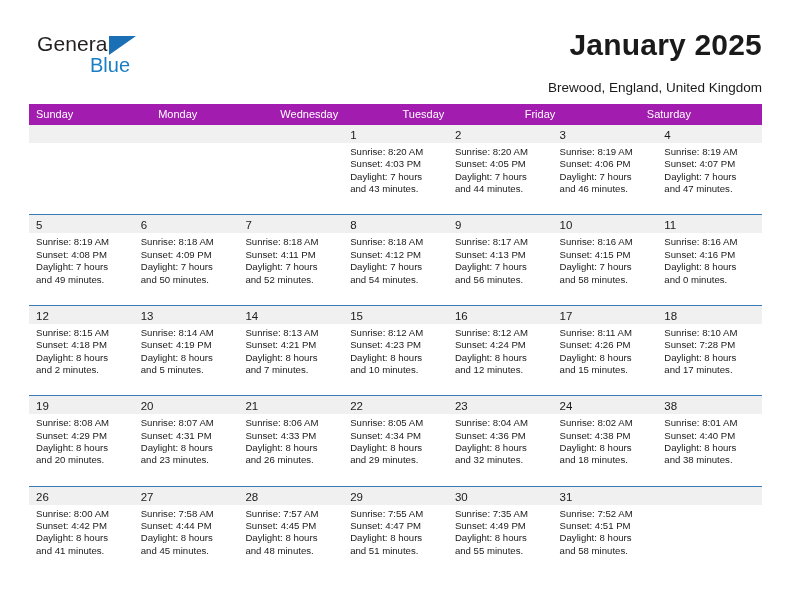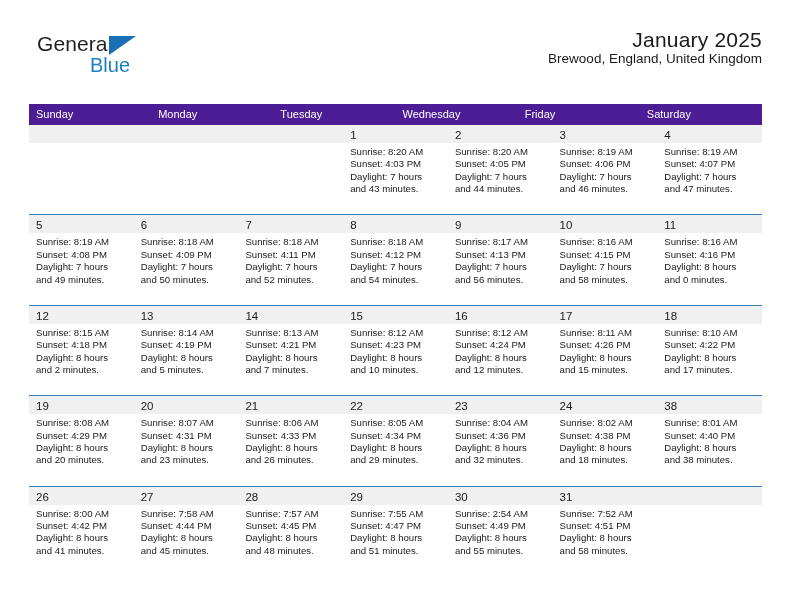--- a/index.html
+++ b/index.html
@@ -65,44 +65,44 @@
     top: 27px;
   }
 
   .title-wrap {
     position: absolute;
     right: 0;
     top: 0;
     text-align: right;
   }
   .cal-title {
-    font-size: 21px;
-    font-weight: normal;
+    font-size: 30px;
+    font-weight: bold;
     color: #1a1a1a;
     line-height: 1.1;
     margin: 0;
     letter-spacing: 0.2px;
   }
   .cal-subtitle {
     font-size: 13.5px;
     color: #1a1a1a;
-    margin: 1px 0 0 0;
+    margin: 20px 0 0 0;
     line-height: 1.1;
   }
 
   
   .calendar {
     position: absolute;
     left: 29px;
     top: 104px;
     width: 733px;
   }
   .weekday-row {
     display: flex;
-    background: #4c1d95;
+    background: #a21caf;
     height: 21px;
   }
   .weekday {
     flex: 1 1 0;
     color: #ffffff;
     font-size: 11px;
     line-height: 21px;
     padding-left: 7px;
     box-sizing: border-box;
     white-space: nowrap;
@@ -159,22 +159,22 @@
       <h1 class="cal-title">January 2025</h1>
       <p class="cal-subtitle">Brewood, England, United Kingdom</p>
     </div>
 
   </div>
 
   <div class="calendar">
     <div class="weekday-row" id="weekday-row">
         <div class="weekday">Sunday</div>
         <div class="weekday">Monday</div>
+        <div class="weekday">Wednesday</div>
         <div class="weekday">Tuesday</div>
-        <div class="weekday">Wednesday</div>
         <div class="weekday">Friday</div>
         <div class="weekday">Saturday</div>
       </div>
     <div id="weeks-container">
         <div class="week-row">
           <div class="day-cell">
             <div class="day-num-band"><span class="day-num"></span></div>
           </div>
           <div class="day-cell">
             <div class="day-num-band"><span class="day-num"></span></div>
@@ -336,21 +336,21 @@
               <div>Sunrise: 8:11 AM</div>
               <div>Sunset: 4:26 PM</div>
               <div>Daylight: 8 hours</div>
               <div>and 15 minutes.</div>
             </div>
           </div>
           <div class="day-cell">
             <div class="day-num-band"><span class="day-num">18</span></div>
             <div class="day-info">
               <div>Sunrise: 8:10 AM</div>
-              <div>Sunset: 4:22 PM</div>
+              <div>Sunset: 7:28 PM</div>
               <div>Daylight: 8 hours</div>
               <div>and 17 minutes.</div>
             </div>
           </div>
         </div>
         <div class="week-row">
           <div class="day-cell">
             <div class="day-num-band"><span class="day-num">19</span></div>
             <div class="day-info">
               <div>Sunrise: 8:08 AM</div>
@@ -447,21 +447,21 @@
             <div class="day-info">
               <div>Sunrise: 7:55 AM</div>
               <div>Sunset: 4:47 PM</div>
               <div>Daylight: 8 hours</div>
               <div>and 51 minutes.</div>
             </div>
           </div>
           <div class="day-cell">
             <div class="day-num-band"><span class="day-num">30</span></div>
             <div class="day-info">
-              <div>Sunrise: 2:54 AM</div>
+              <div>Sunrise: 7:35 AM</div>
               <div>Sunset: 4:49 PM</div>
               <div>Daylight: 8 hours</div>
               <div>and 55 minutes.</div>
             </div>
           </div>
           <div class="day-cell">
             <div class="day-num-band"><span class="day-num">31</span></div>
             <div class="day-info">
               <div>Sunrise: 7:52 AM</div>
               <div>Sunset: 4:51 PM</div>

